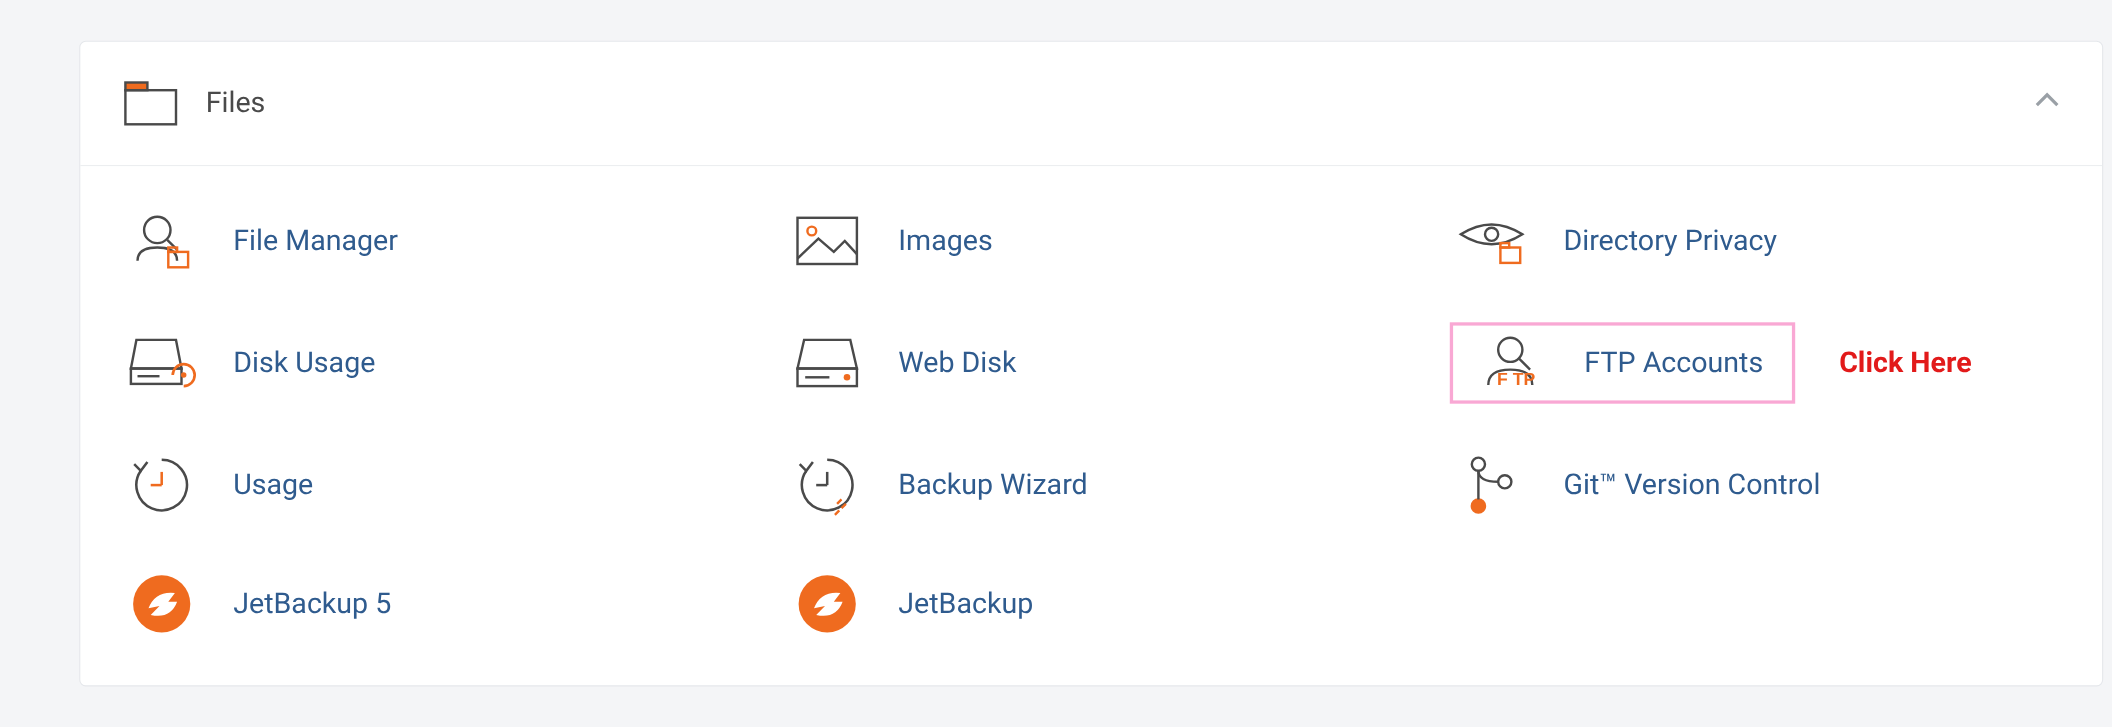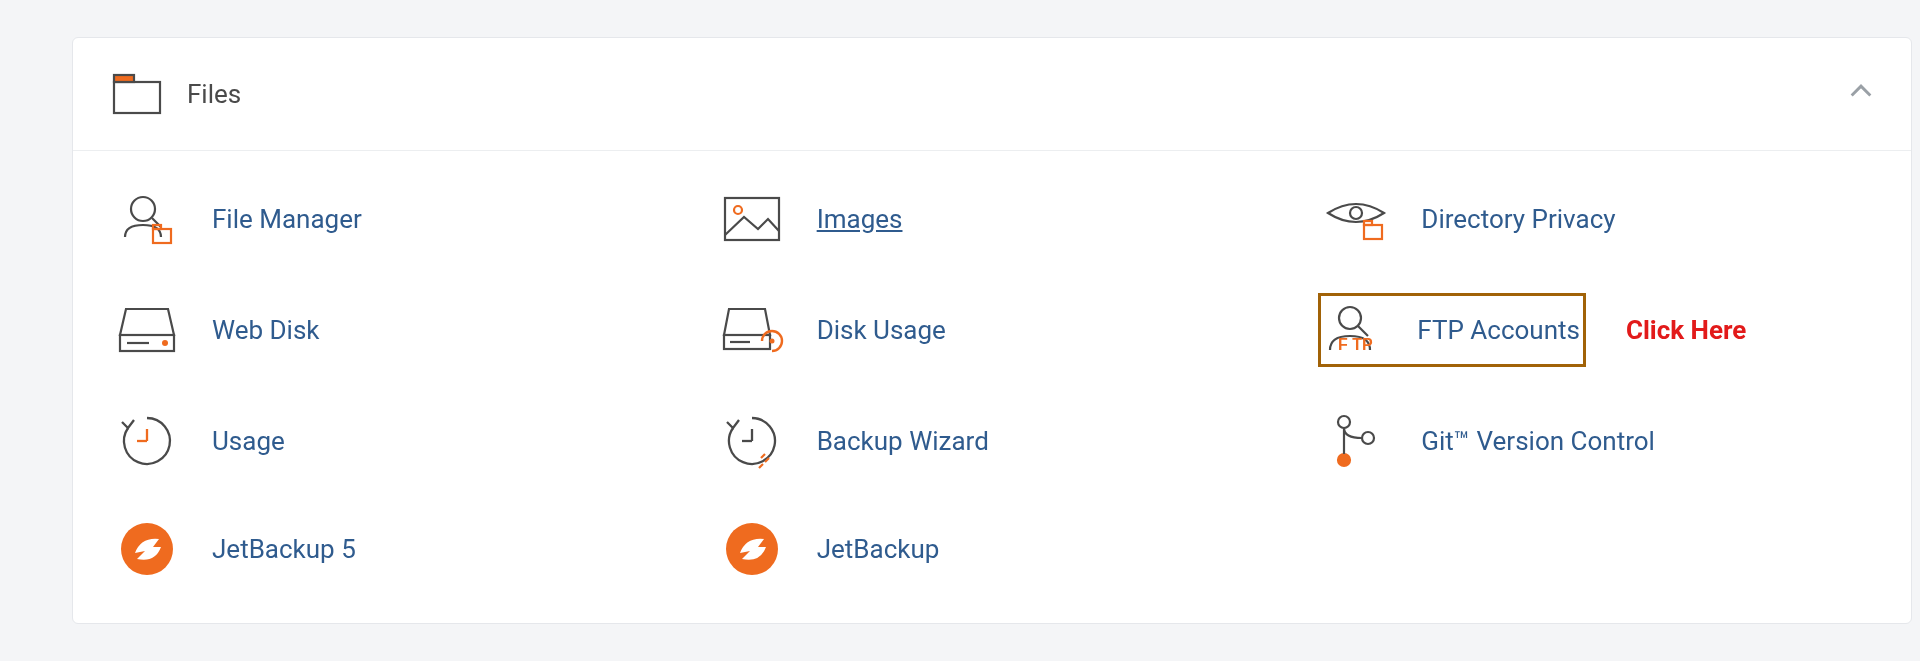--- a/index.html
+++ b/index.html
@@ -6,23 +6,23 @@
   .page{width:1920px;height:661px;background:#f4f5f7;display:flex;align-items:center;justify-content:center;margin-left:32px;}
   .panel{background:#ffffff;border:1px solid #e5e7eb;border-radius:6px;width:1840px;box-sizing:border-box;padding:0;}
   .panel-header{display:flex;align-items:center;justify-content:space-between;padding:28px 36px;border-bottom:1px solid #eceef0;}
   .panel-header-left{display:flex;align-items:center;gap:22px;}
   .panel-title{font-size:26px;color:#4a4a4a;}
   .collapse-caret{color:#888;cursor:pointer;}
   .grid{display:grid;grid-template-columns:repeat(3,1fr);column-gap:48px;row-gap:40px;padding:34px 36px 40px 36px;}
   .item-wrap{display:flex;align-items:center;gap:18px;}
   .item{display:flex;align-items:center;gap:37px;cursor:pointer;padding:6px 10px;}
   .item-label{font-size:26px;color:#2f5b8e;}
-  .item-label.underline{text-decoration:underline;}
+  .item-label.underline{}
   .icon-slot{width:56px;height:56px;display:flex;align-items:center;justify-content:center;flex:0 0 56px;}
-  .highlight-box{border:3px solid #a16207;padding:6px 3px;}
+  .highlight-box{border:3px solid #f9a8d4;padding:6px 26px;}
   .click-here{color:#e21a1a;font-size:26px;margin-left:22px;font-weight:bold;}
   svg{overflow:visible;}
 </style>
 </head>
 <body>
 
 <div class="page">
   <div class="panel">
 
     <div class="panel-header">
@@ -83,42 +83,42 @@
             </svg>
           </span>
           <span class="item-label">Directory Privacy</span>
         </div>
       </div>
 
       <div class="item-wrap">
         <div class="item">
           <span class="icon-slot">
             <svg width="56" height="50" viewBox="0 0 56 50">
-              <path d="M7 4 L49 4 L55 30 L1 30 Z" fill="none" stroke="#4a4a4a" stroke-width="2.2"></path>
-              <rect x="1" y="30" width="54" height="16" fill="none" stroke="#4a4a4a" stroke-width="2.2"></rect>
-              <line x1="8" y1="38" x2="30" y2="38" stroke="#4a4a4a" stroke-width="2.2"></line>
-              <circle cx="46" cy="38" r="3" fill="#ef6b1f"></circle>
-            </svg>
-          </span>
-          <span class="item-label">Web Disk</span>
-        </div>
-      </div>
-
-      <div class="item-wrap">
-        <div class="item">
-          <span class="icon-slot">
-            <svg width="56" height="50" viewBox="0 0 56 50">
               <path d="M5 4 L41 4 L46 30 L0 30 Z" fill="none" stroke="#4a4a4a" stroke-width="2.2"></path>
               <rect x="0" y="30" width="46" height="14" fill="none" stroke="#4a4a4a" stroke-width="2.2"></rect>
               <line x1="6" y1="37" x2="26" y2="37" stroke="#4a4a4a" stroke-width="2.2"></line>
               <path d="M38 36 A10 10 0 1 1 48 46" fill="none" stroke="#ef6b1f" stroke-width="2.4"></path>
               <circle cx="48" cy="36" r="2.5" fill="#ef6b1f"></circle>
             </svg>
           </span>
           <span class="item-label">Disk Usage</span>
+        </div>
+      </div>
+
+      <div class="item-wrap">
+        <div class="item">
+          <span class="icon-slot">
+            <svg width="56" height="50" viewBox="0 0 56 50">
+              <path d="M7 4 L49 4 L55 30 L1 30 Z" fill="none" stroke="#4a4a4a" stroke-width="2.2"></path>
+              <rect x="1" y="30" width="54" height="16" fill="none" stroke="#4a4a4a" stroke-width="2.2"></rect>
+              <line x1="8" y1="38" x2="30" y2="38" stroke="#4a4a4a" stroke-width="2.2"></line>
+              <circle cx="46" cy="38" r="3" fill="#ef6b1f"></circle>
+            </svg>
+          </span>
+          <span class="item-label">Web Disk</span>
         </div>
       </div>
 
       <div class="item-wrap">
         <div class="highlight-box">
           <div class="item" style="padding:0;">
             <span class="icon-slot">
               <svg width="56" height="52" viewBox="0 0 56 52">
                 <circle cx="26" cy="14" r="11" fill="none" stroke="#4a4a4a" stroke-width="2.2"></circle>
                 <path d="M6 46 Q6 32 26 32 Q46 32 46 46" fill="none" stroke="#4a4a4a" stroke-width="2.2"></path>

